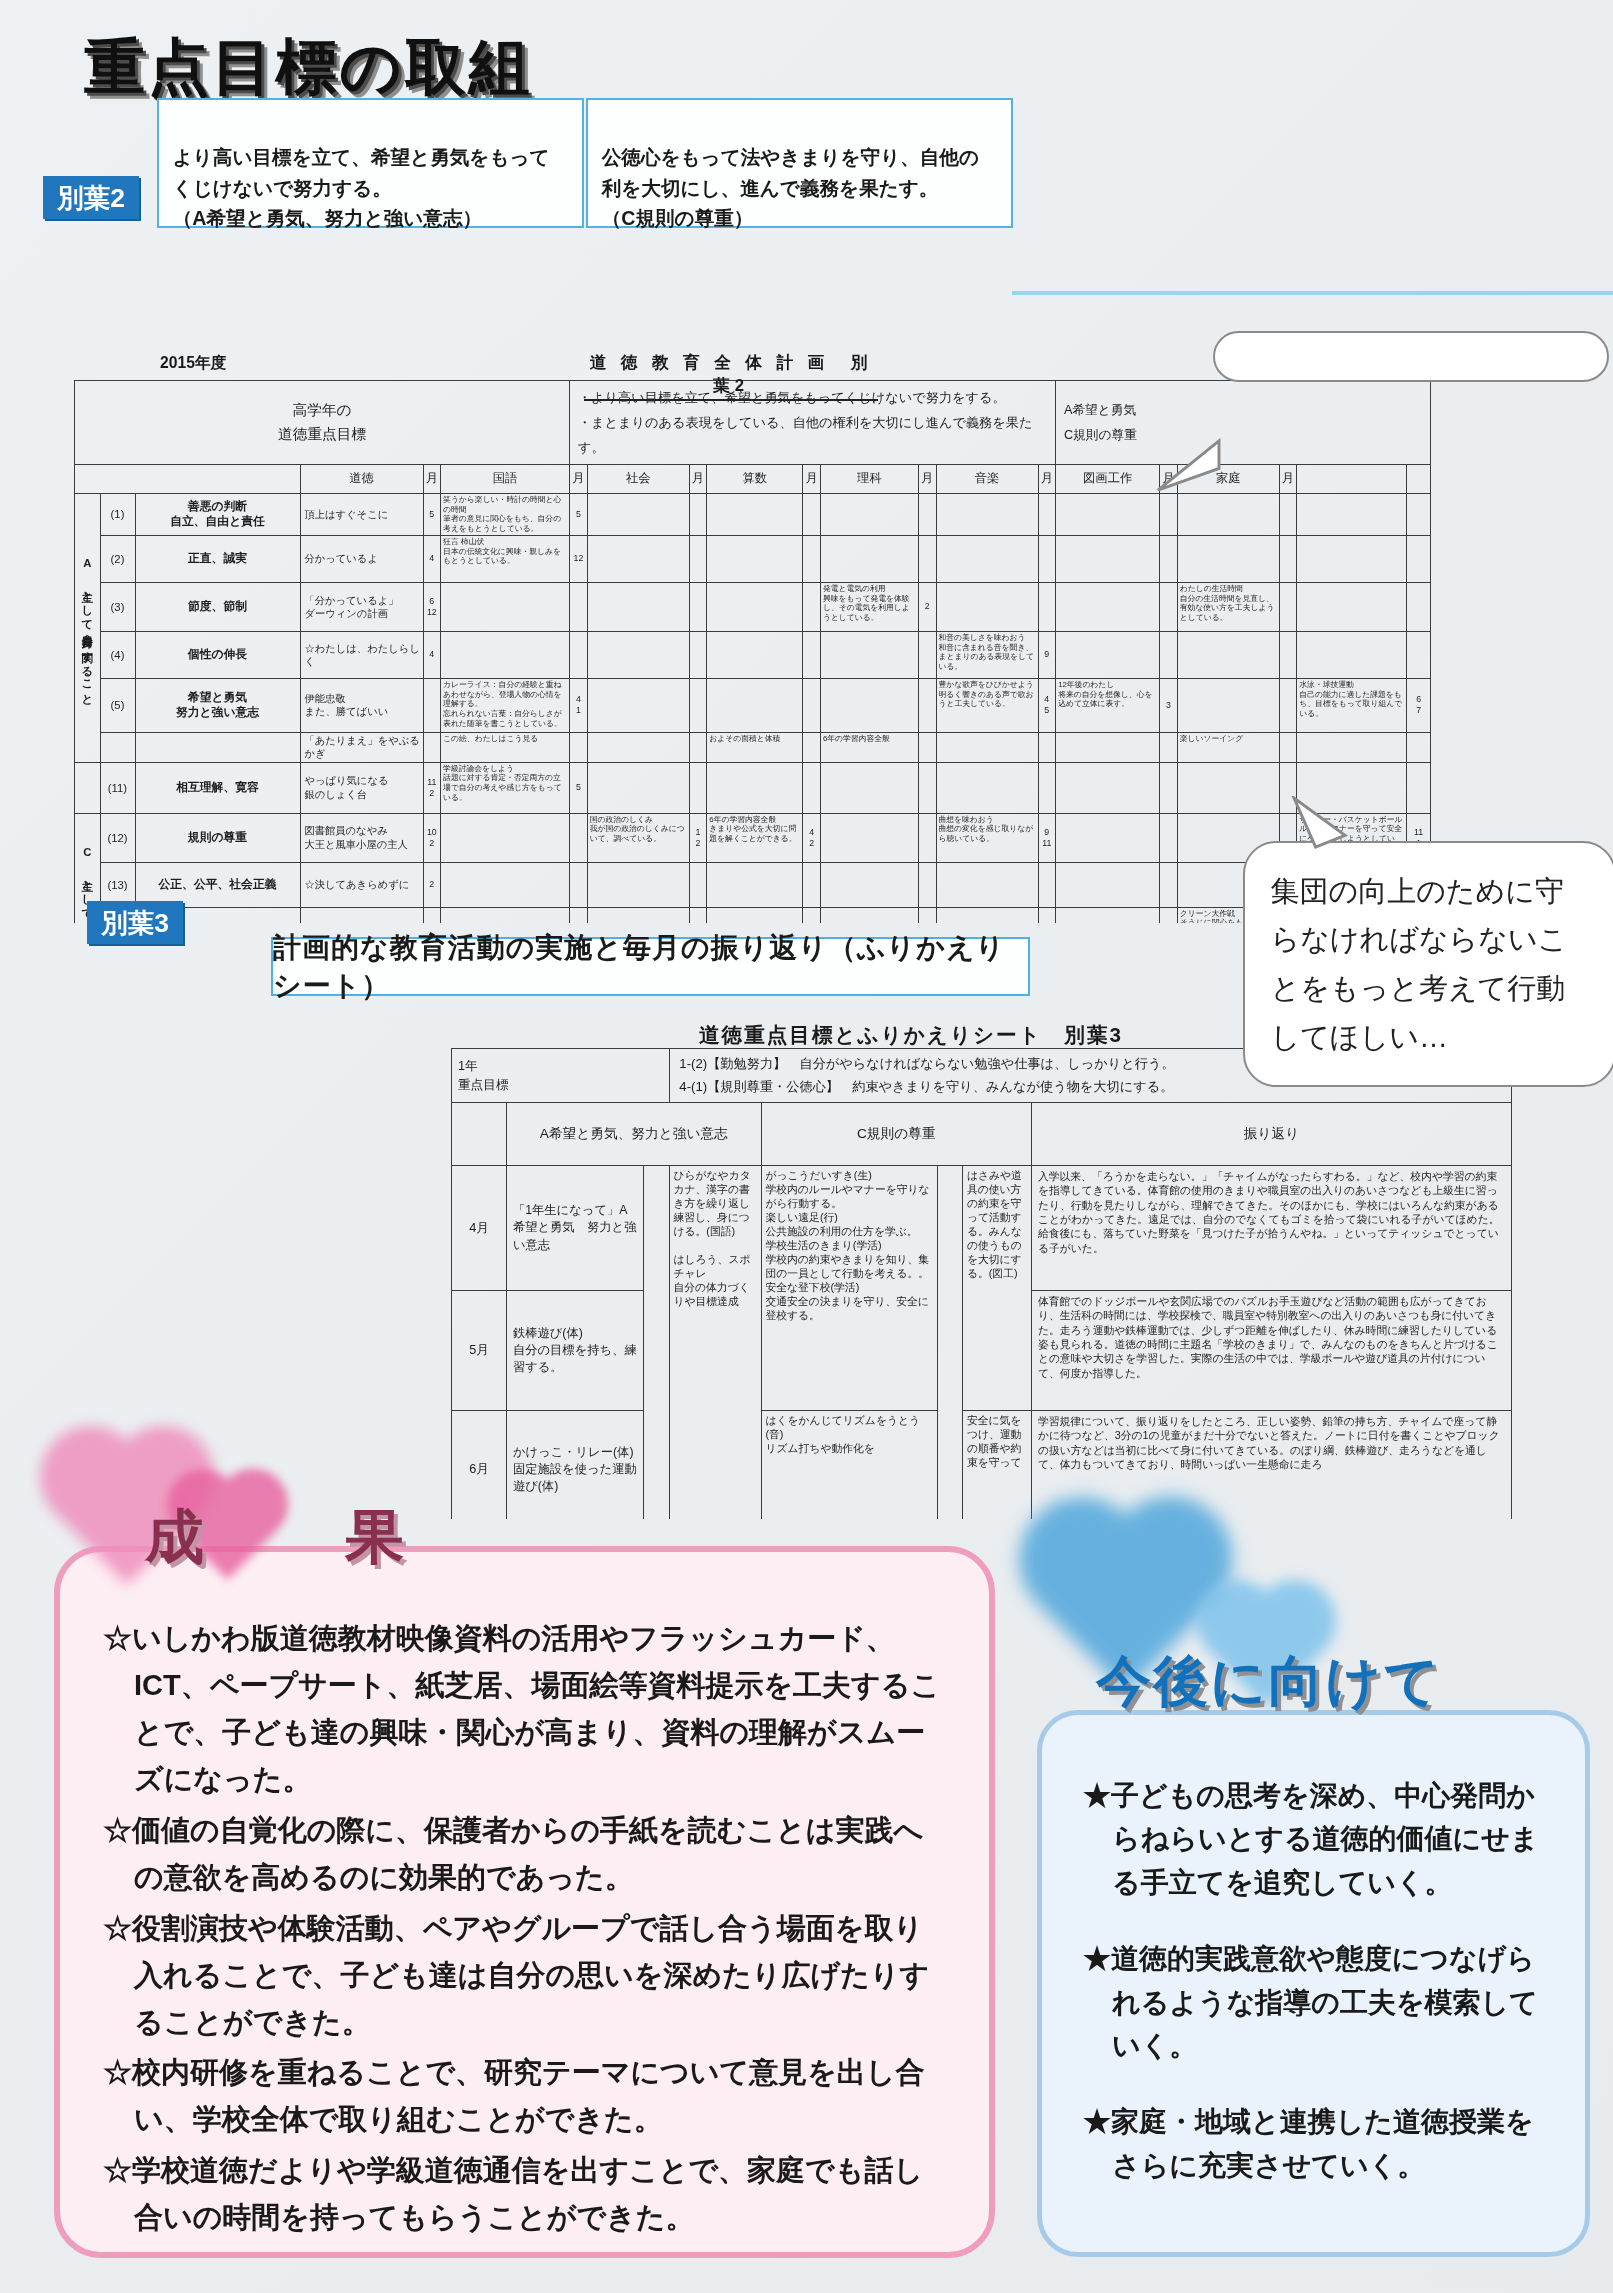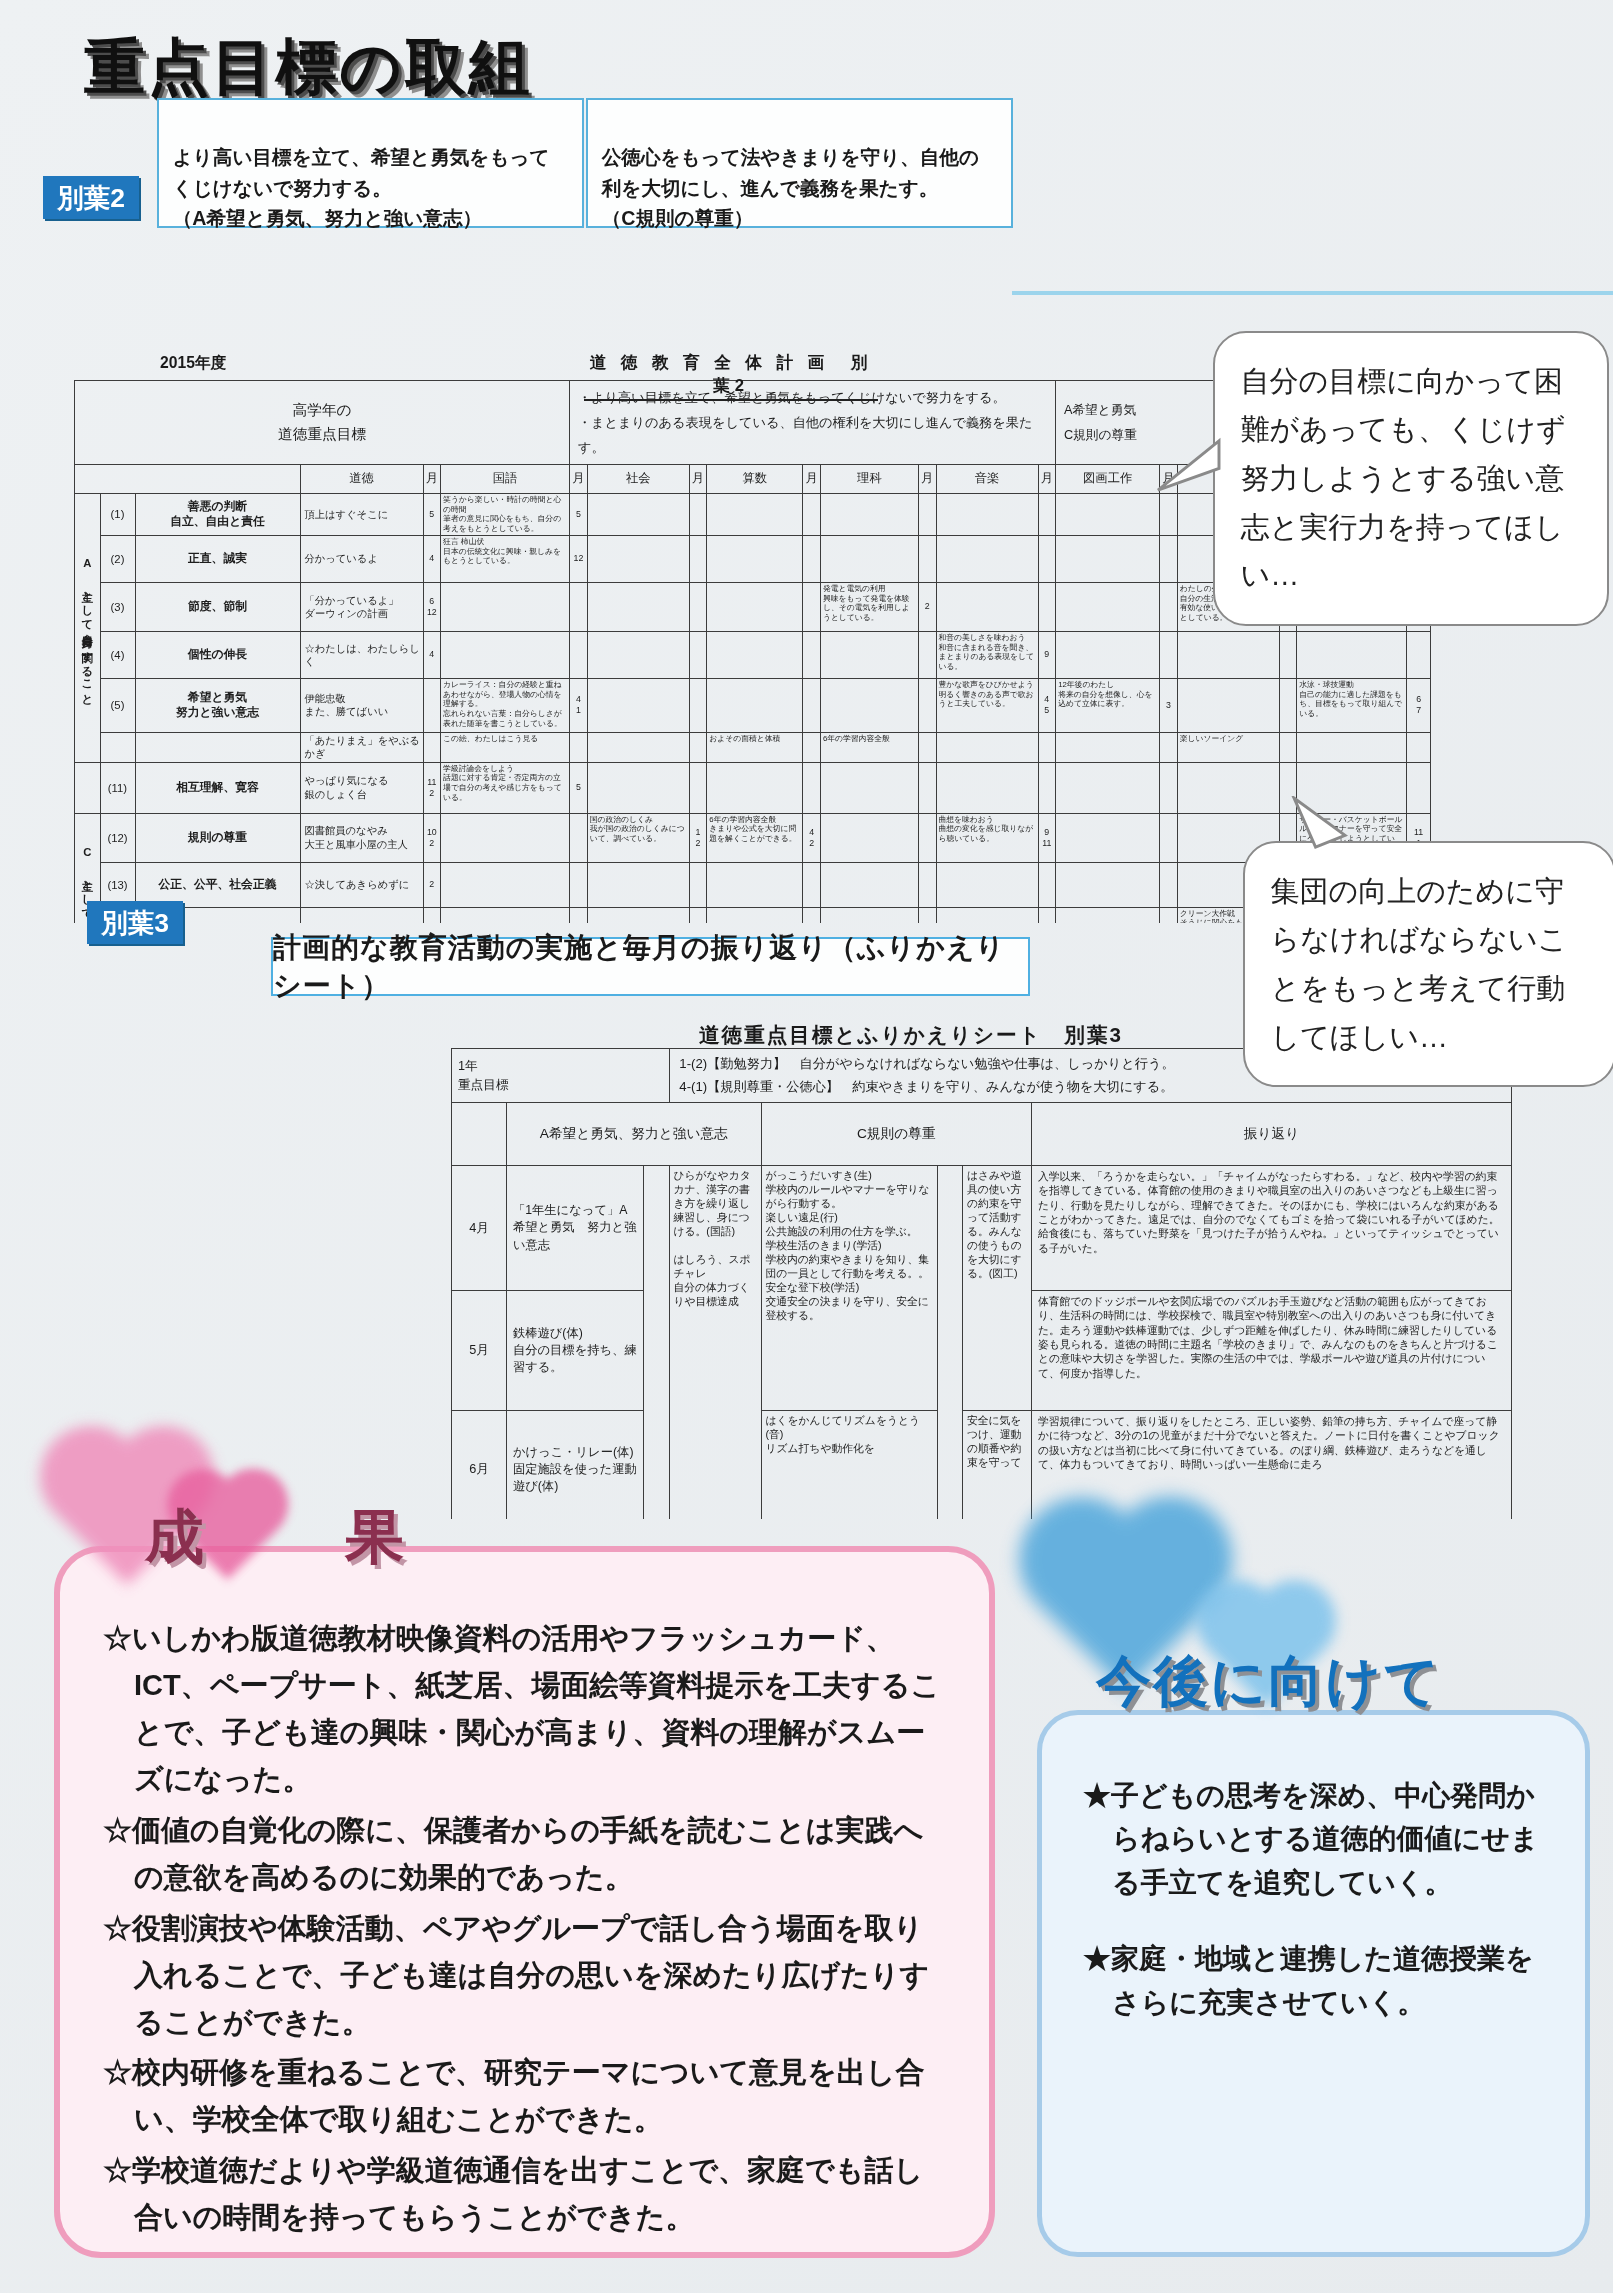--- a/index.html
+++ b/index.html
@@ -414,21 +414,20 @@
         <td class="mo"></td>
       </tr>
     </tbody>
       </table>
   </div>
 
   <div class="abs bubble bub1">
     <svg class="tail" style="left:-59px;top:102px;" width="65" height="61" viewBox="0 0 66 62">
       <polygon points="64,6 2,56 64,34" fill="#ffffff" stroke="#8a8a8a" stroke-width="3"></polygon>
     </svg>
-    <span>自分の目標に向かって困難があっても、くじけず努力しようとする強い意志と実行力を持ってほしい…</span>
   </div>
   <div class="abs bubble bub2">
     <svg class="tail" style="left:43px;top:-47px;" width="63" height="53" viewBox="0 0 64 54">
       <polygon points="6,2 28,52 58,40" fill="#ffffff" stroke="#8a8a8a" stroke-width="3"></polygon>
     </svg>
     <span>集団の向上のために守らなければならないことをもっと考えて行動してほしい…</span>
   </div>
 
   <div class="abs sheetlabel sl3">別葉3</div>
   <div class="abs sec3hdr">計画的な教育活動の実施と毎月の振り返り（ふりかえりシート）</div>
@@ -507,20 +506,21 @@
       <div class="ritem">☆学校道徳だよりや学級道徳通信を出すことで、家庭でも話し合いの時間を持ってもらうことができた。</div>
     </div>
   </div>
   <div class="abs heart ph1"></div>
   <div class="abs heart ph2"></div>
   <div class="abs results-title">成　果</div>
 
   <div class="abs futurebox">
     <div class="future-list">
       <div class="fitem">★子どもの思考を深め、中心発問からねらいとする道徳的価値にせまる手立てを追究していく。</div>
+      <div class="fitem">★道徳的実践意欲や態度につなげられるような指導の工夫を模索していく。</div>
       <div class="fitem">★家庭・地域と連携した道徳授業をさらに充実させていく。</div>
     </div>
   </div>
   <div class="abs heart bh1"></div>
   <div class="abs heart bh2"></div>
   <div class="abs future-title">今後に向けて</div>
 
 </div>
 
 

